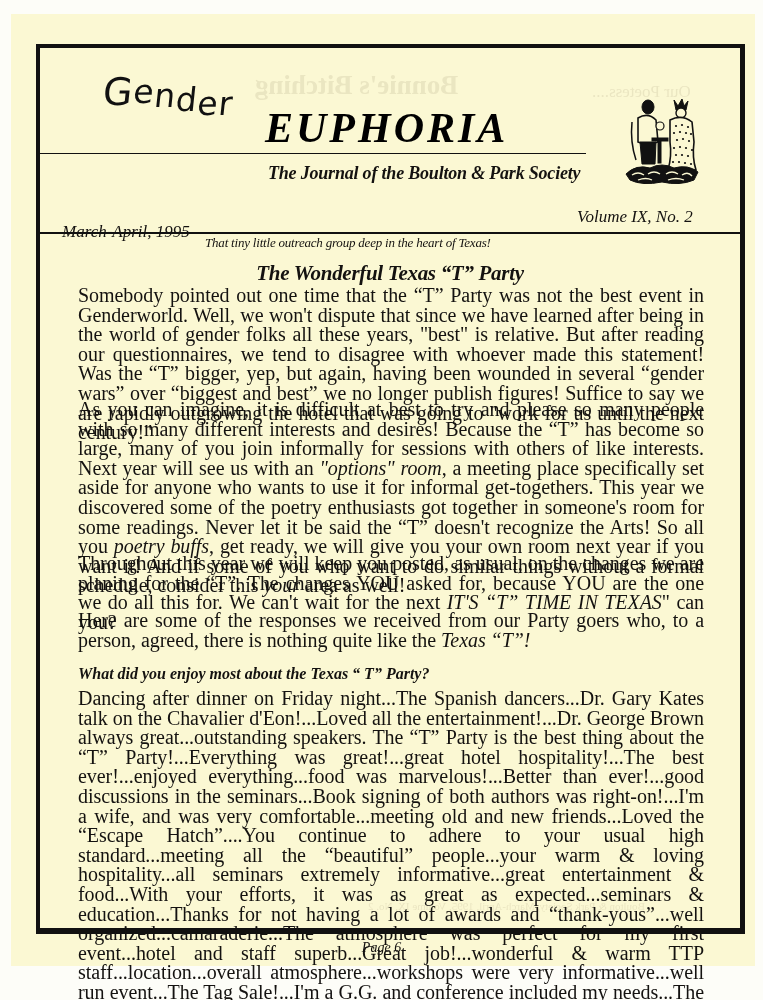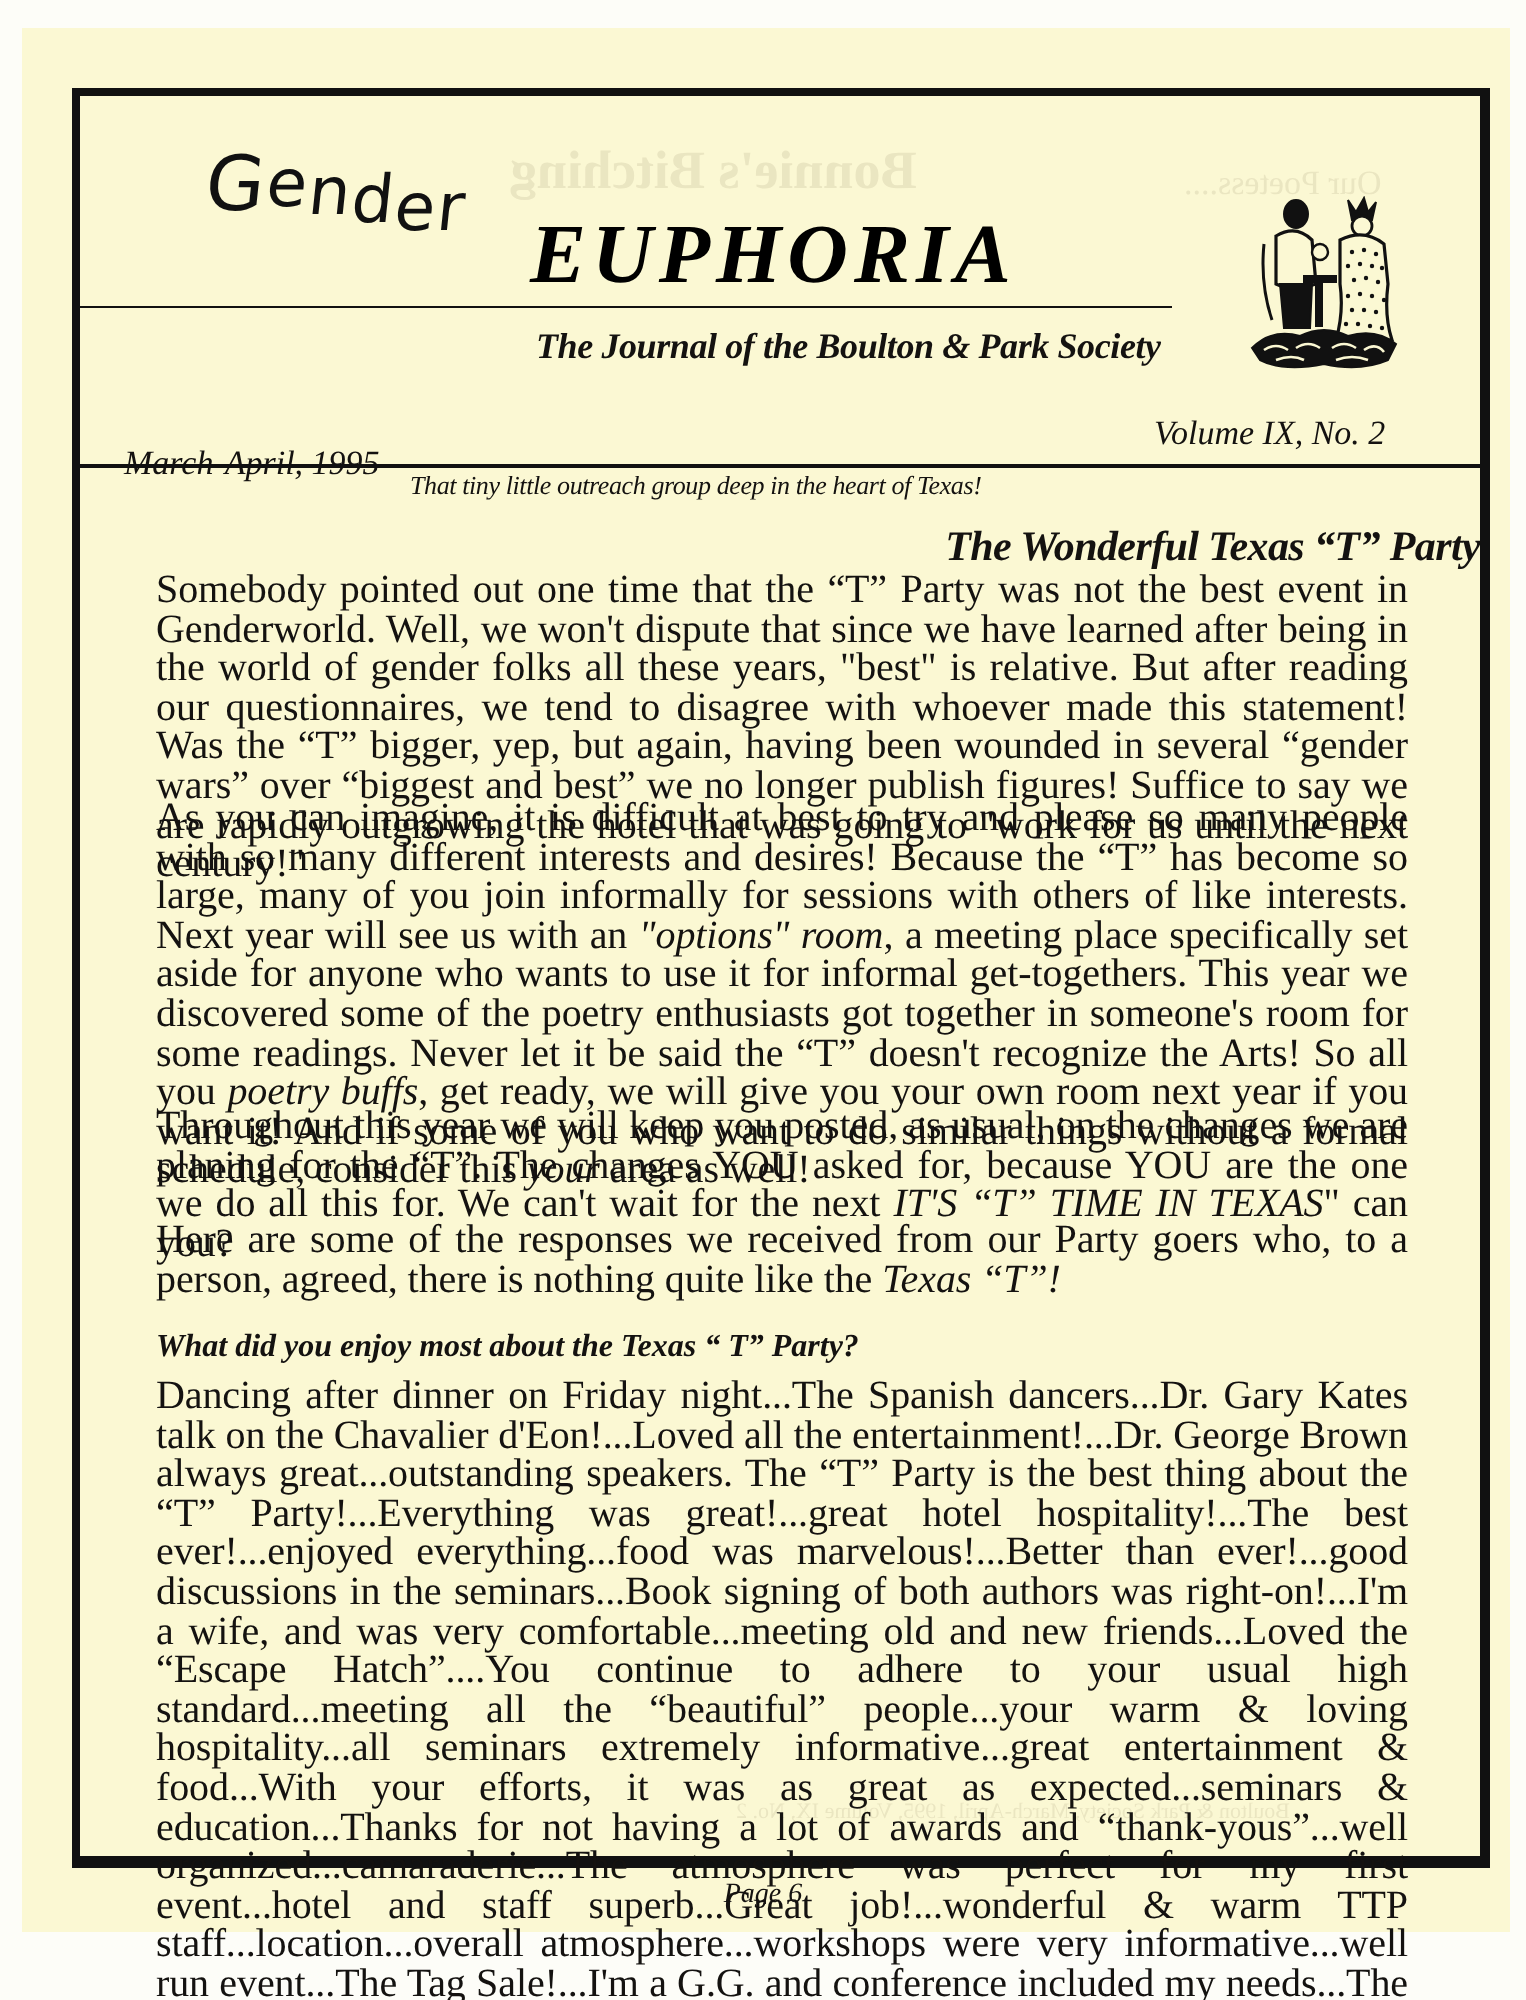--- a/index.html
+++ b/index.html
@@ -53,21 +53,21 @@
     margin-top:24px;
   }
   .volume {
     position:absolute; left:577px; top:207px;
     font-family:"Liberation Serif", serif; font-style:italic; font-size:17px;
   }
   .illustration {
     position:absolute; left:622px; top:98px; width:78px; height:88px;
   }
   .article-title {
-    position:absolute; left:40px; width:700px; top:261px; text-align:right;
+    position:absolute; left:40px; width:700px; top:261px; text-align:center;
     font-family:"Liberation Serif", serif; font-style:italic; font-weight:bold;
     font-size:21px; letter-spacing:-0.3px;
   }
   .body {
     position:absolute; left:78px; width:626px;
     font-family:"Liberation Serif", serif; font-size:20px; line-height:19.6px;
     text-align:justify; letter-spacing:-0.05px;
   }
   .body p { margin:0; }
   .p1 { top:286px; }

